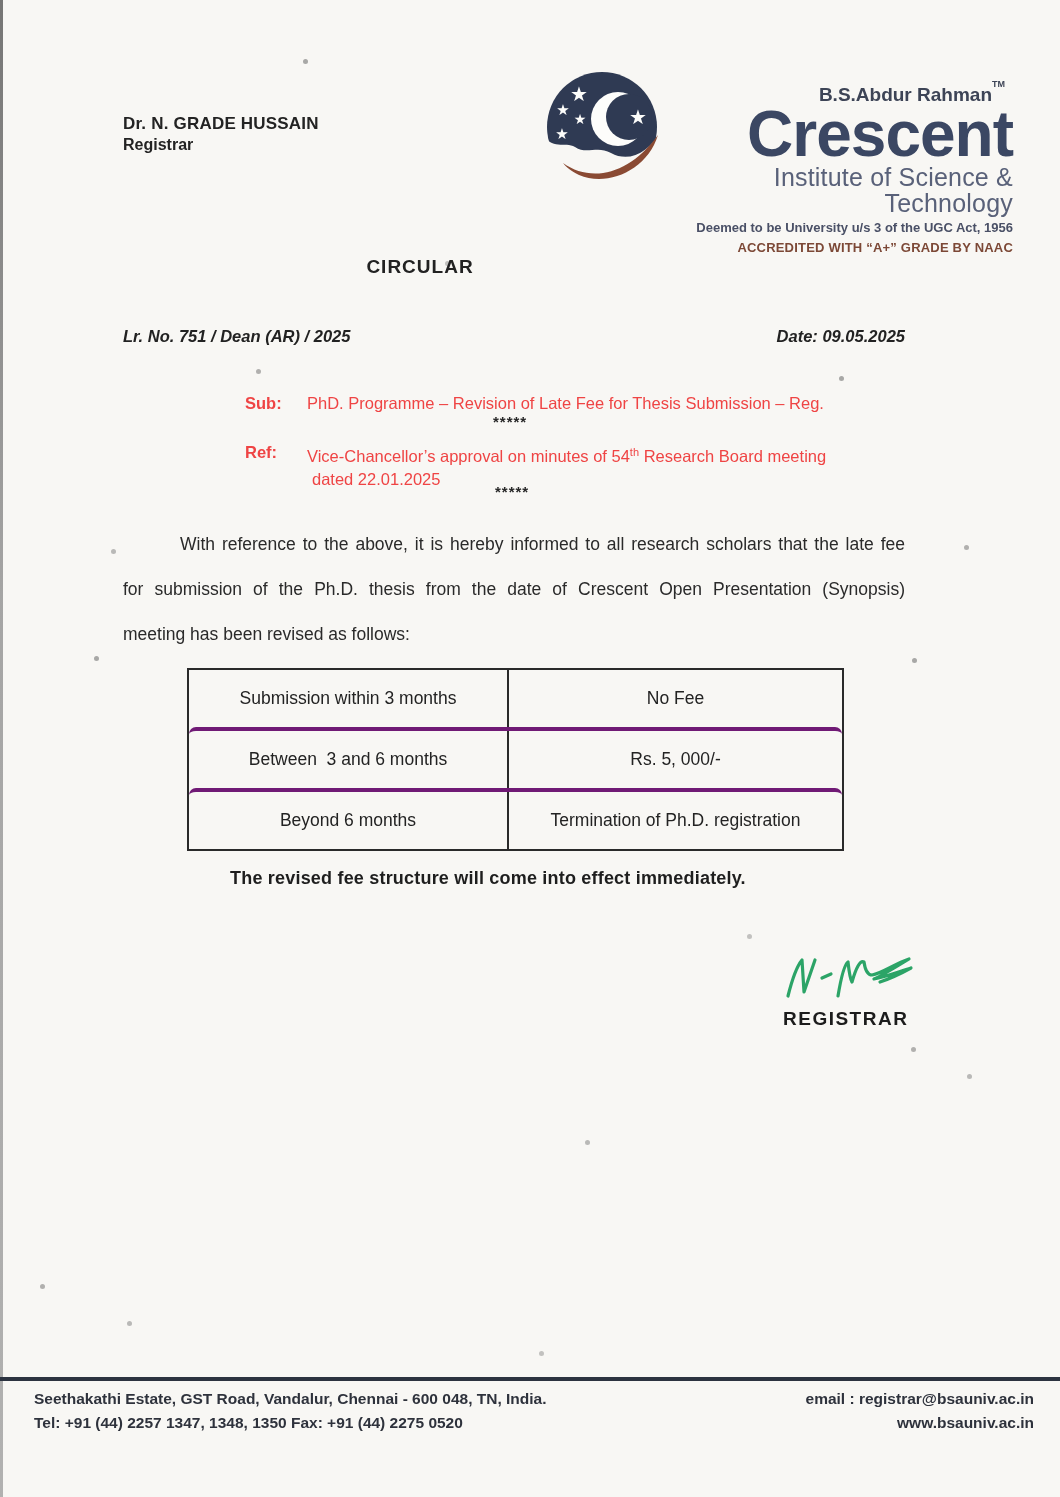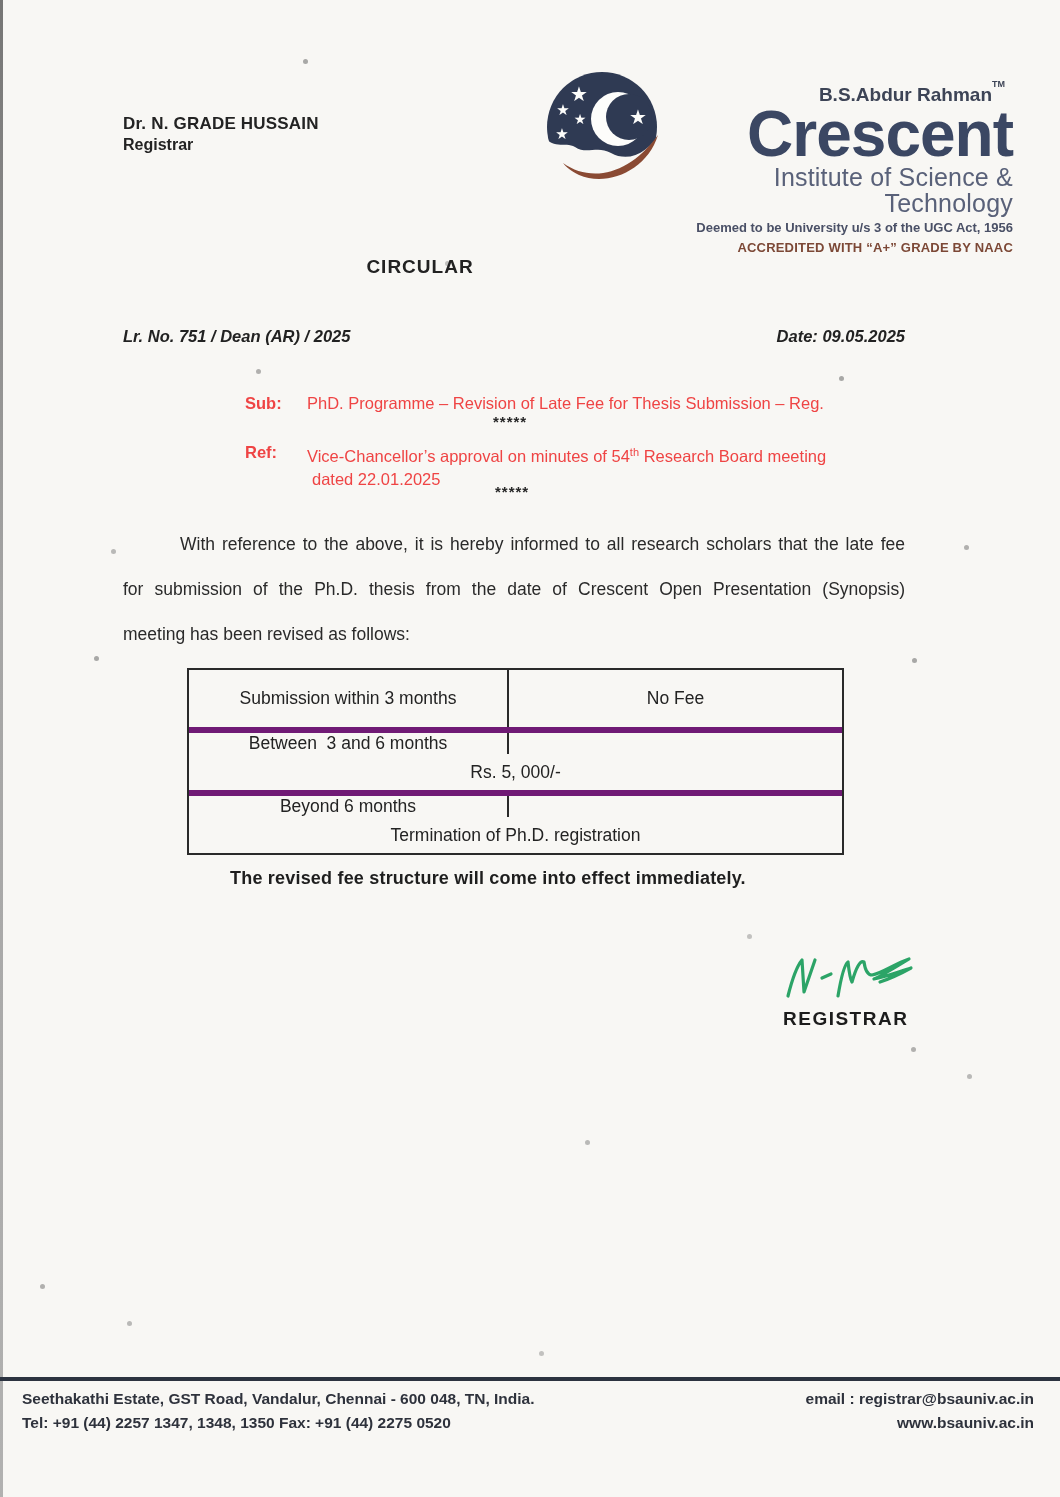--- a/index.html
+++ b/index.html
@@ -63,34 +63,34 @@
   .sep { font-size:15px; font-weight:bold; letter-spacing:1px; color:#282828; }
   .sep1 { left:493px; top:413px; }
   .sep2 { left:495px; top:483px; }
   sup.ord { font-size:11px; vertical-align:6px; }
 
   .para { left:123px; top:522px; width:782px; font-size:17.5px; line-height:45px; color:#2a2a2a; }
   .para .l-just { text-align:justify; text-align-last:justify; }
   .para .indent { padding-left:57px; }
 
   .fee-table { left:187px; top:668px; width:653px; border:2px solid #2a2a2a; background:transparent; }
-  .fee-row { display:flex; min-height:57px; }
-  .fee-row + .fee-row { border-top:6px solid #701a75;flex-direction:column; }
+  .fee-row { display:flex; min-height:57px;border-radius:7px; }
+  .fee-row + .fee-row { border-top:4px solid #701a75; }
   .fee-cell { display:flex; align-items:center; justify-content:center; font-size:17.5px; color:#232323; white-space:pre-wrap; text-align:center; }
   .fee-cell.cond { width:318px; border-right:2px solid #2a2a2a; flex-shrink:0; }
   .fee-cell.amt { flex:1; }
 
   .emphasis { left:230px; top:868px; font-size:18px; font-weight:bold; color:#1e1e1e; letter-spacing:.2px; }
 
   .signature { left:778px; top:950px; }
   .sig-title { left:783px; top:1008px; font-size:19px; font-weight:bold; letter-spacing:1.5px; color:#1c1c1c; }
 
   .footer { left:0; top:1377px; width:1060px; border-top:4px solid #2c3340; box-sizing:border-box; }
   .footer-inner { display:flex; justify-content:space-between; padding:6px 26px 0 22px;
-    font-size:15.5px; font-weight:bold; color:#2e323c; line-height:24px; }
+    font-size:15.5px; font-weight:bold; color:#2e323c; line-height:24px;margin-left:12px; }
   .footer-right { text-align:right; }
 </style>
 </head>
 <body>
 
 <div class="abs scan-edge"></div>
 <div class="abs" id="noise"></div>
 
 <div>
   <div class="abs officer">

